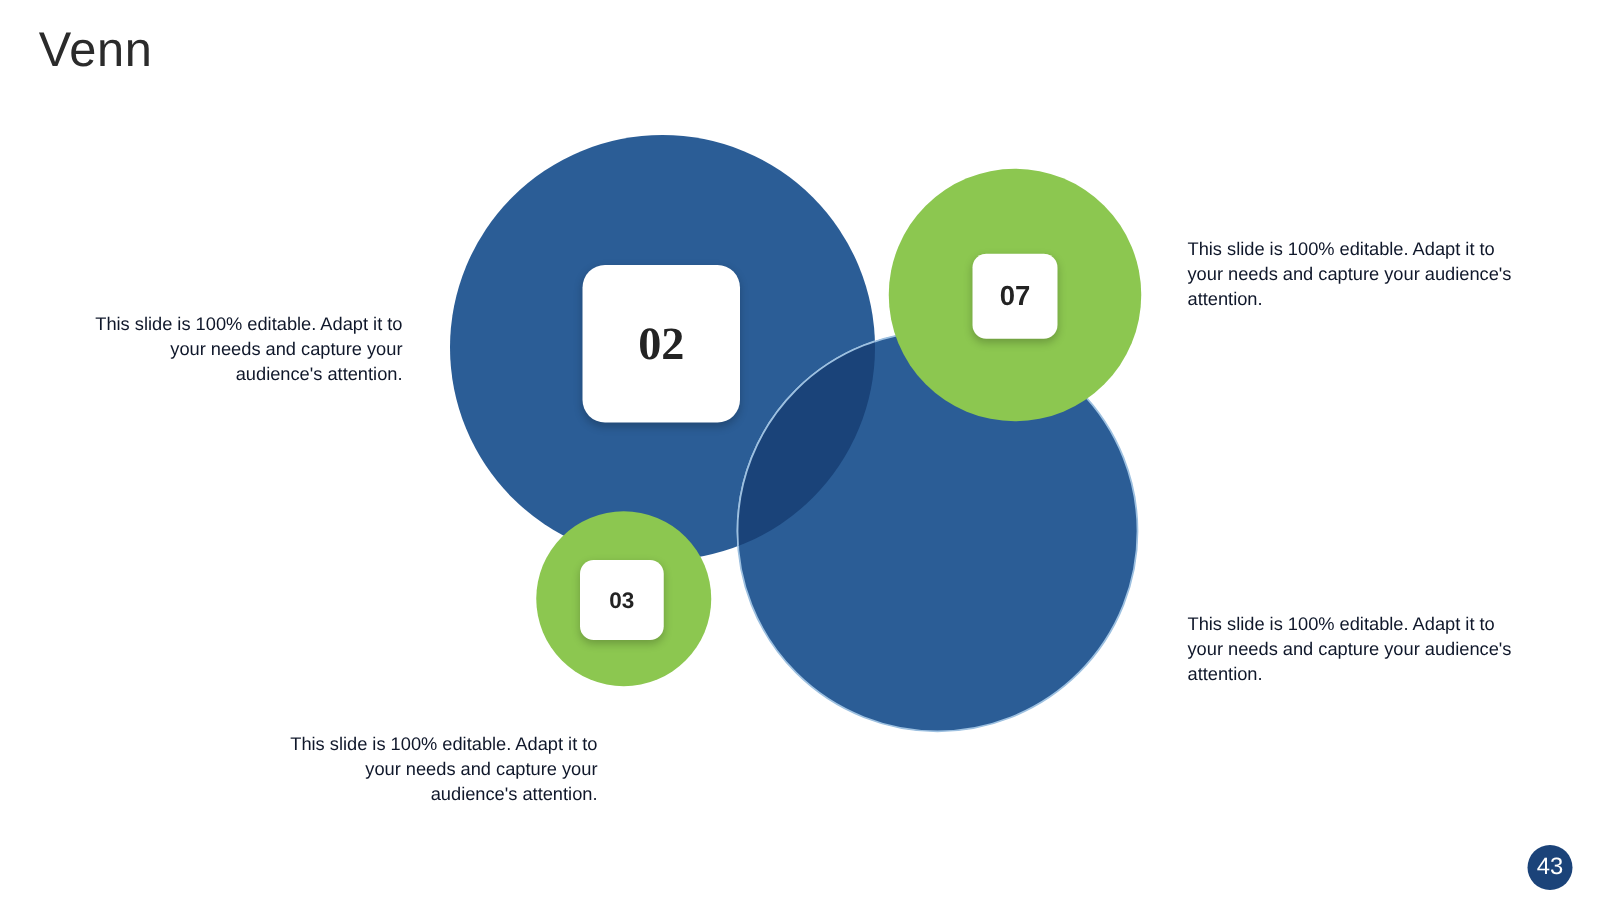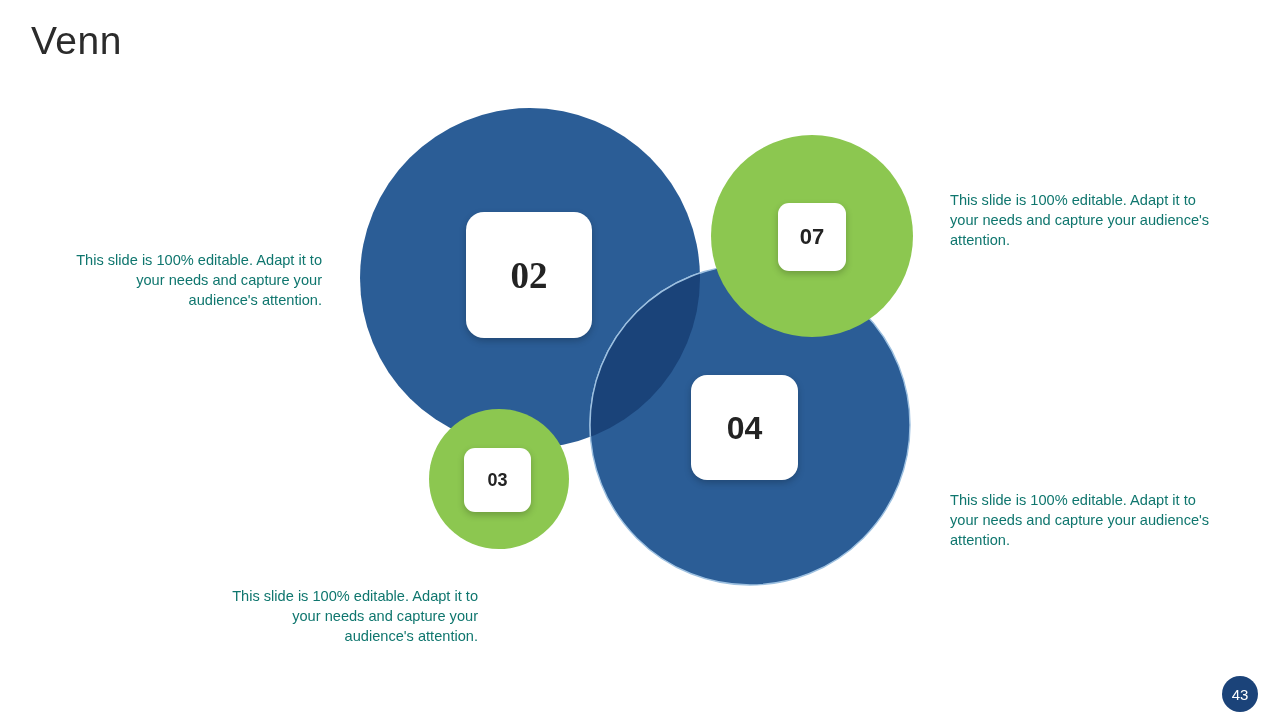--- a/index.html
+++ b/index.html
@@ -62,21 +62,21 @@
   #badge-04 .badge-label { font-size: 32px; }
 
   #badge-03 { left: 464px; top: 448px; width: 67px; height: 64px; border-radius: 11px; }
   #badge-03 .badge-label { font-size: 18px; }
 
   
   .desc {
     position: absolute;
     font-size: 14.6px;
     line-height: 1.38;
-    color: #0f766e;
+    color: #0f172a;
   }
   .desc-right-aligned { text-align: right; }
   .desc-left-aligned  { text-align: left; }
 
   #desc-02 { left: 64px;  top: 250px; width: 258px; }
   #desc-01 { left: 950px; top: 190px; width: 262px; }
   #desc-04 { left: 950px; top: 490px; width: 262px; }
   #desc-03 { left: 220px; top: 586px; width: 258px; }
 
   
@@ -85,21 +85,21 @@
     left: 1222px;
     top: 676px;
     width: 36px;
     height: 36px;
     border-radius: 50%;
     background: #1b4379;
     color: #ffffff;
     display: flex;
     align-items: center;
     justify-content: center;
-    font-size: 15px;
+    font-size: 19px;
   }
 </style>
 </head>
 <body>
 
 <div id="slide">
 
   <div id="title">Venn</div>
 
   <svg id="venn-stage" viewBox="0 0 1280 720" width="1280" height="720" xmlns="http://www.w3.org/2000/svg">
@@ -122,23 +122,20 @@
   </svg>
 
   <div class="badge" id="badge-02">
     <span class="badge-label">02</span>
   </div>
 
   <div class="badge" id="badge-01">
     <span class="badge-label">07</span>
   </div>
 
-  <div class="badge" id="badge-04">
-    <span class="badge-label">04</span>
-  </div>
 
   <div class="badge" id="badge-03">
     <span class="badge-label">03</span>
   </div>
 
   <div class="desc desc-right-aligned" id="desc-02">This slide is 100% editable. Adapt it to your needs and capture your audience's attention.</div>
 
   <div class="desc desc-left-aligned" id="desc-01">This slide is 100% editable. Adapt it to your needs and capture your audience's attention.</div>
 
   <div class="desc desc-left-aligned" id="desc-04">This slide is 100% editable. Adapt it to your needs and capture your audience's attention.</div>

